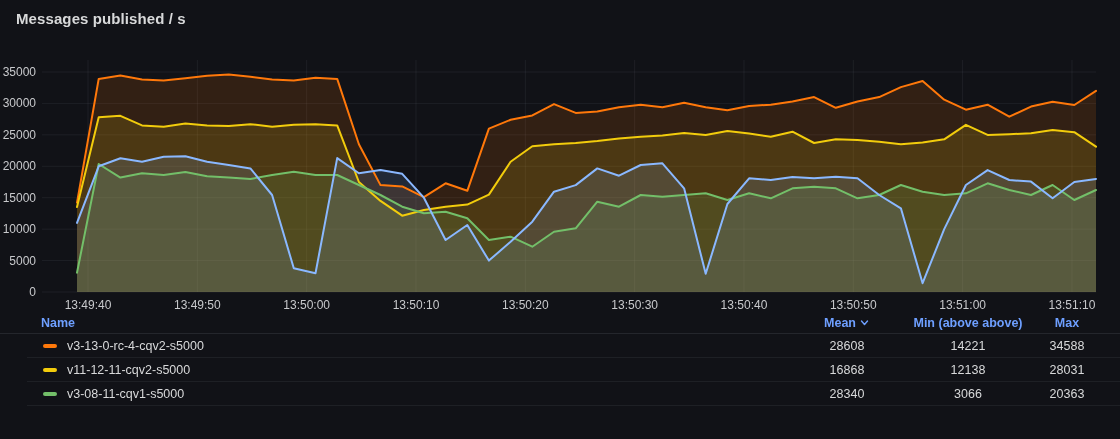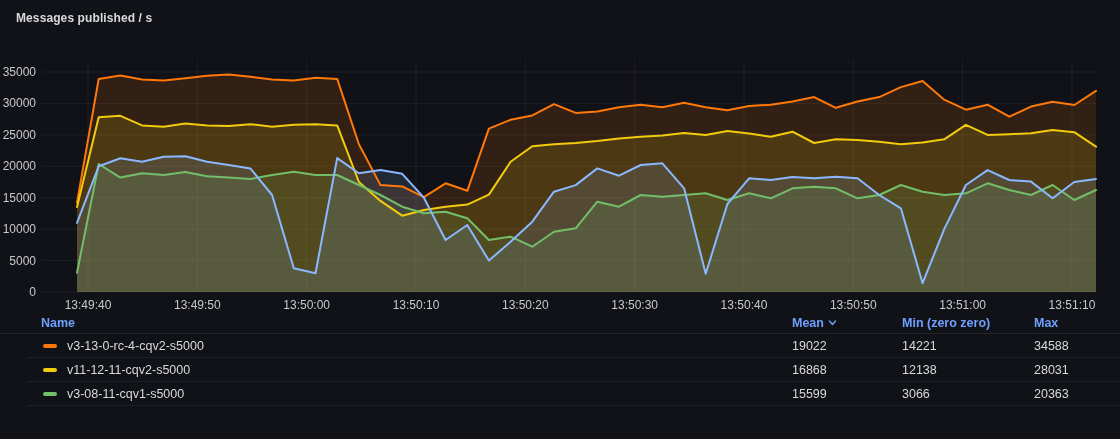--- a/index.html
+++ b/index.html
@@ -4,33 +4,33 @@
 <style>
   * { box-sizing: border-box; }
   html,body { margin:0; padding:0; background:#111217; }
   body {
     width:1120px; height:439px; overflow:hidden;
     font-family:"Liberation Sans", sans-serif;
     -webkit-font-smoothing:antialiased;
   }
   .panel { width:1120px; height:439px; background:#111217; display:flex; flex-direction:column; }
   .panel-header { height:34px; display:flex; align-items:center; padding:2px 16px 0 16px; flex:none; }
-  .panel-title { margin:0; font-size:12px; font-weight:600; color:#D8D9DA; letter-spacing:.1px; }
+  .panel-title { margin:0; font-size:15px; font-weight:600; color:#D8D9DA; letter-spacing:.1px; }
   #chart { display:block; flex:none; }
 
   .legend { flex:none; font-size:12.5px; color:#D8D9DA; }
   .lrow {
     display:grid; grid-template-columns:1fr 110px 132px 66px;
     padding:0 20px 0 16px; align-items:center;
   }
   .legend-header.lrow { height:22px; border-bottom:1px solid #24262C;padding-left:17px; }
   .legend-row.lrow { height:24px; border-bottom:1px solid #1E2025;margin-left:27px; }
   .legend-header .col { color:#6E9FFF; font-weight:600; cursor:pointer; white-space:nowrap; }
   .legend-header .col.name { padding-left:24px; }
-  .col.num { text-align:left; font-variant-numeric:tabular-nums; }
+  .col.num { text-align:center; font-variant-numeric:tabular-nums; }
   .col.name { display:flex; align-items:center; min-width:0; }
   .swatch { display:inline-block; width:14px; height:4px; border-radius:2px; margin-right:10px; flex:none; cursor:pointer; }
   .series-name { color:#D8D9DA; cursor:pointer; white-space:nowrap; }
   .sort-caret { margin-left:3px; vertical-align:-1px; }
 </style>
 </head>
 <body>
 
 <div class="panel">
   <div class="panel-header">
@@ -85,48 +85,48 @@
     </svg>
 
   <div class="legend">
     <div class="lrow legend-header">
       <div class="col name">Name</div>
       <div class="col num">
         <span>Mean</span><svg class="sort-caret" width="11" height="11" viewBox="0 0 11 11">
             <polyline points="2.5,4 5.5,7.5 8.5,4" fill="none" stroke="#6E9FFF" stroke-width="1.4" stroke-linecap="round" stroke-linejoin="round"></polyline>
           </svg>
       </div>
-      <div class="col num">Min (zero zero)</div>
+      <div class="col num">Min (above above)</div>
       <div class="col num">Max</div>
     </div>
 
     <div class="lrow legend-row">
       <div class="col name">
         <span class="swatch" style="background: rgb(255, 120, 10);"></span>
         <span class="series-name">v3-13-0-rc-4-cqv2-s5000</span>
       </div>
-      <div class="col num">19022</div>
+      <div class="col num">28608</div>
       <div class="col num">14221</div>
       <div class="col num">34588</div>
     </div>
 
     <div class="lrow legend-row">
       <div class="col name">
         <span class="swatch" style="background: rgb(242, 204, 12);"></span>
         <span class="series-name">v11-12-11-cqv2-s5000</span>
       </div>
       <div class="col num">16868</div>
       <div class="col num">12138</div>
       <div class="col num">28031</div>
     </div>
 
     <div class="lrow legend-row">
       <div class="col name">
         <span class="swatch" style="background: rgb(115, 191, 105);"></span>
         <span class="series-name">v3-08-11-cqv1-s5000</span>
       </div>
-      <div class="col num">15599</div>
+      <div class="col num">28340</div>
       <div class="col num">3066</div>
       <div class="col num">20363</div>
     </div>
 
   </div>
 </div>
 
 </body></html>

